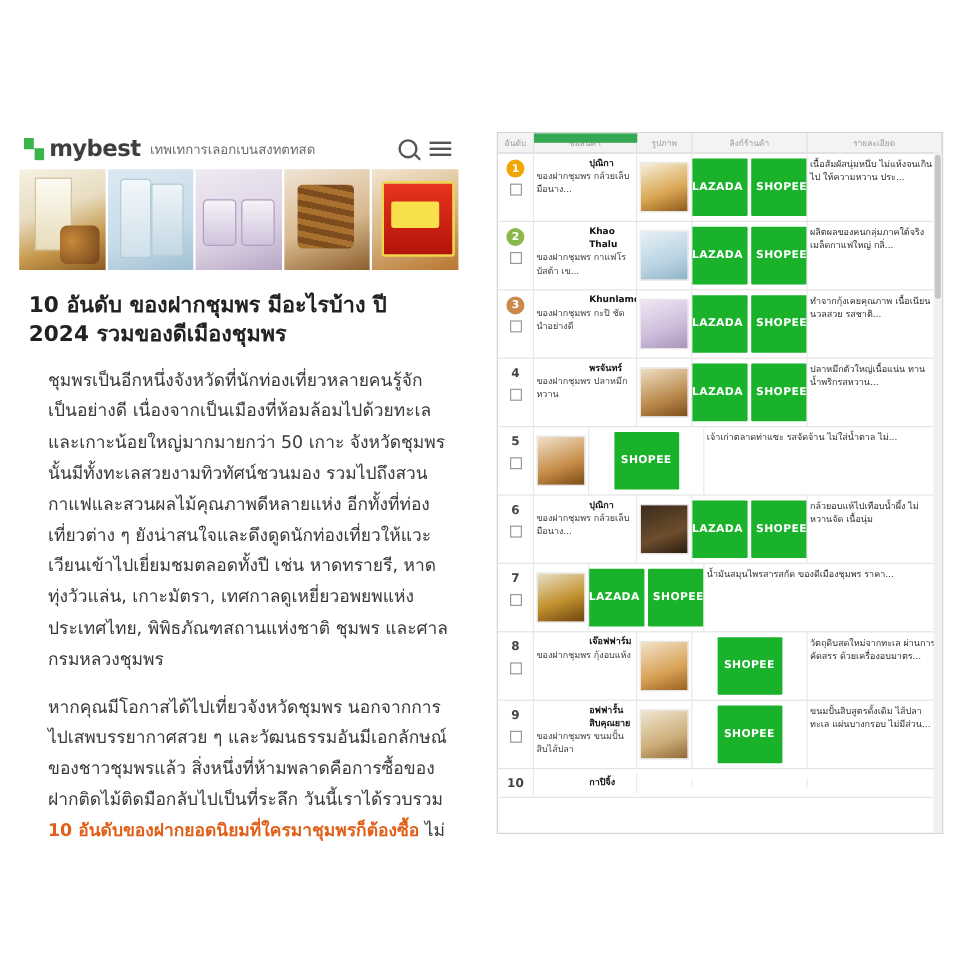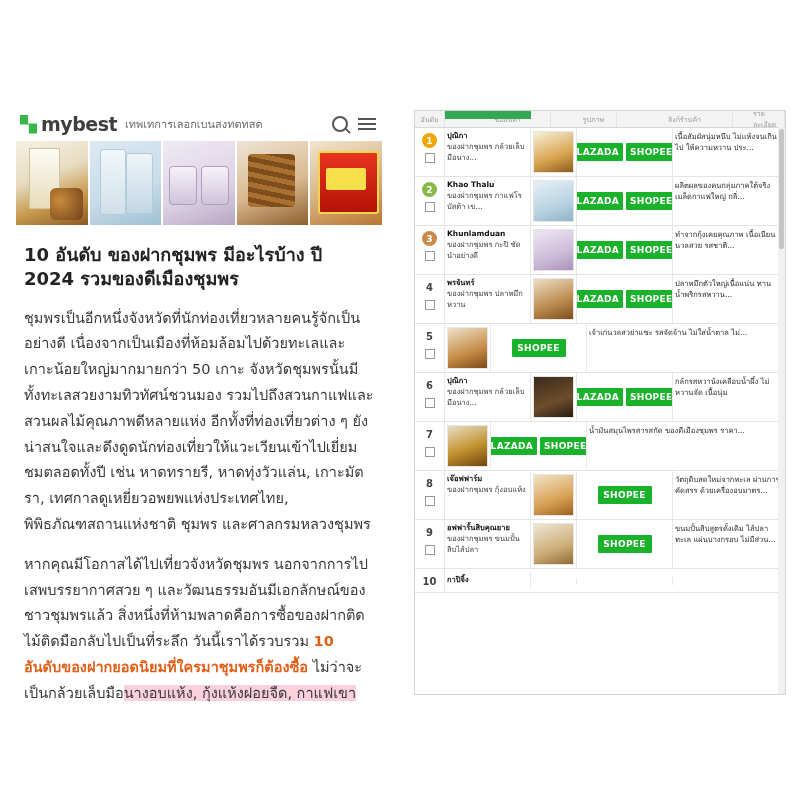--- a/index.html
+++ b/index.html
@@ -127,21 +127,21 @@
     font-size: 18px;
     font-weight: bold;
     color: #222222;
     line-height: 1.35;
     margin: 6px 0 14px 0;
   }
   .article-para {
     font-size: 14.5px;
     line-height: 1.78;
     color: #3a3a3a;
-    margin: 0 0 14px 0;
+    margin: 0 0 14px 16px;
     text-align: left;
   }
   .hl-orange { color: #e0601a; font-weight: bold; }
   .hl-pink { background: #fbd0dd; }
 
   
   .sheet-panel {
     position: absolute;
     left: 414px;
     top: 110px;
@@ -154,21 +154,20 @@
     font-size: 9px;
   }
   .sheet-headrow {
     display: flex;
     height: 16px;
     background: #f3f3f3;
     border-bottom: 1px solid #d6d6d6;
     align-items: center;
     font-size: 7px;
     color: #9a9a9a;
-    gap: 20px;
   }
   .col-no   { width: 30px; flex: none; }
   .col-name { width: 86px; flex: none; }
   .col-img  { width: 46px; flex: none; }
   .col-link { width: 96px; flex: none; }
   .col-desc { flex: 1; }
   .sheet-headrow > div {
     border-right: 1px solid #e2e2e2;
     height: 100%;
     box-sizing: border-box;
@@ -225,21 +224,21 @@
   .checkbox {
     width: 8px; height: 8px;
     border: 1px solid #9a9a9a;
     background: #fff;
   }
   .cell-name {
     font-size: 7.5px;
     line-height: 1.45;
     color: #2b2b2b;
   }
-  .cell-name .nm-title { font-weight: bold; color: #111; }
+  .cell-name .nm-title { font-weight: bold; color: #111; margin-left: 44px; }
   .cell-name .nm-sub { color: #3a3a3a; }
   .cell-img {
     display: flex;
     align-items: center;
     justify-content: center;
   }
   .prod {
     width: 40px;
     height: 40px;
     background-size: cover;
@@ -261,21 +260,21 @@
     justify-content: center;
     gap: 3px;
     padding: 4px 2px !important;
   }
   .btn-shop {
     background: #19b22a;
     color: #ffffff;
     font-size: 9px;
     font-weight: bold;
     letter-spacing: 0.3px;
-    padding: 4px 4px;
+    padding: 19px 4px;
     flex: 1;
     text-align: center;
     border-radius: 1px;
   }
   .btn-shop.single { flex: none; width: 46px; }
   .cell-desc {
     font-size: 7.5px;
     line-height: 1.5;
     color: #2b2b2b;
   }
@@ -427,40 +426,40 @@
       <div class="col-no cell-no">
         <span class="rank-plain">5</span>
         <span class="checkbox"></span>
       </div>
       <div class="col-img cell-img">
           <div class="prod p5"></div>
         </div>
       <div class="col-link cell-link">
         <span class="btn-shop single">SHOPEE</span>
       </div>
-      <div class="col-desc cell-desc">เจ้าเก่นวลสวย่าแซะ รสจัดจ้าน ไม่ใส่น้ำตาล ไม่...</div>
+      <div class="col-desc cell-desc">เจ้าเก่าตลาดท่าแซะ รสจัดจ้าน ไม่ใส่น้ำตาล ไม่...</div>
     </div>
 
     <div class="sheet-row">
       <div class="col-no cell-no">
         <span class="rank-plain">6</span>
         <span class="checkbox"></span>
       </div>
       <div class="col-name cell-name">
         <div class="nm-title">ปุณิกา</div>
         <div class="nm-sub">ของฝากชุมพร กล้วยเล็บมือนาง...</div>
       </div>
       <div class="col-img cell-img">
           <div class="prod p6"></div>
         </div>
       <div class="col-link cell-link">
         <span class="btn-shop">LAZADA</span>
         <span class="btn-shop">SHOPEE</span>
       </div>
-      <div class="col-desc cell-desc">กล้กรสหวาน้งเคลือบน้ำผึ้ง ไม่หวานจัด เนื้อนุ่ม</div>
+      <div class="col-desc cell-desc">กล้วยอบแห้ไปเทือบน้ำผึ้ง ไม่หวานจัด เนื้อนุ่ม</div>
     </div>
 
     <div class="sheet-row">
       <div class="col-no cell-no">
         <span class="rank-plain">7</span>
         <span class="checkbox"></span>
       </div>
       <div class="col-img cell-img">
           <div class="prod p7"></div>
         </div>

